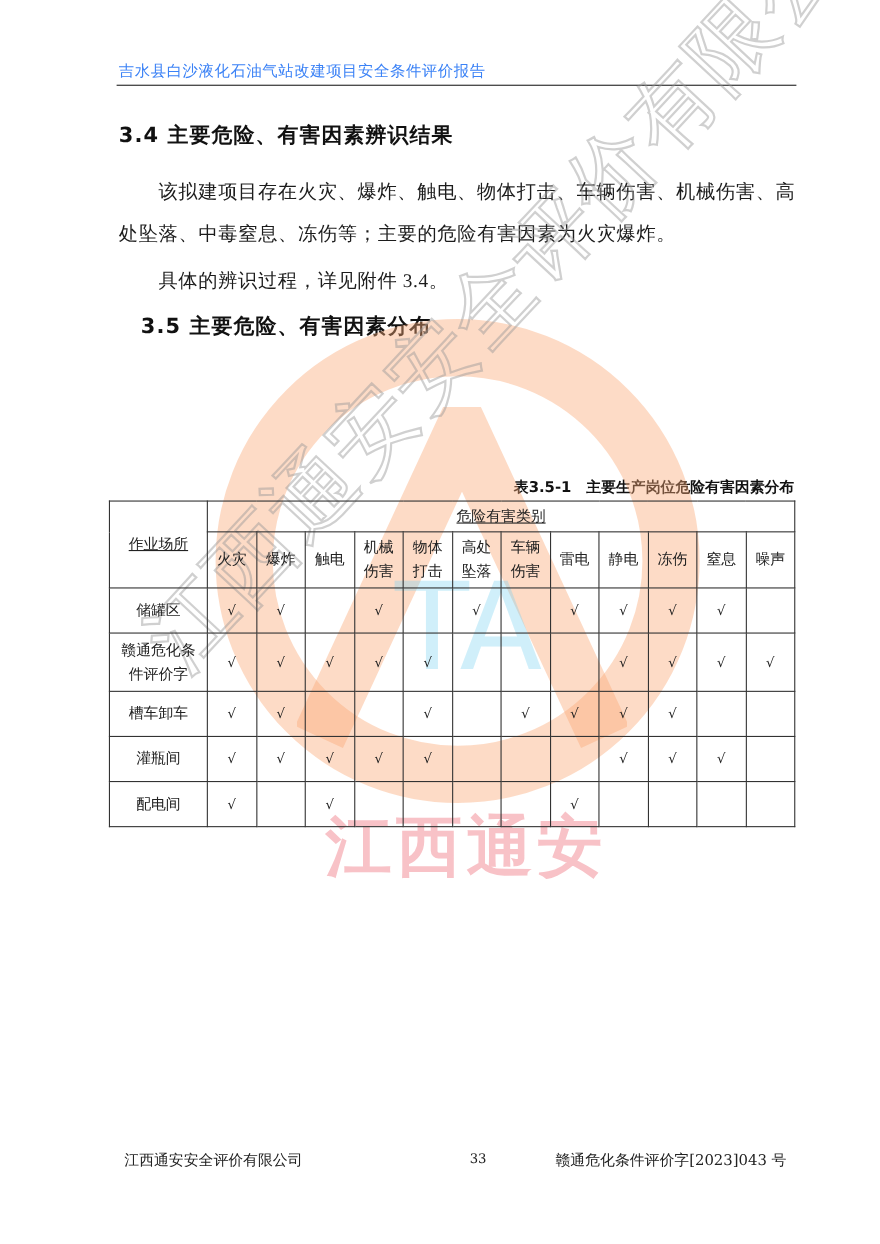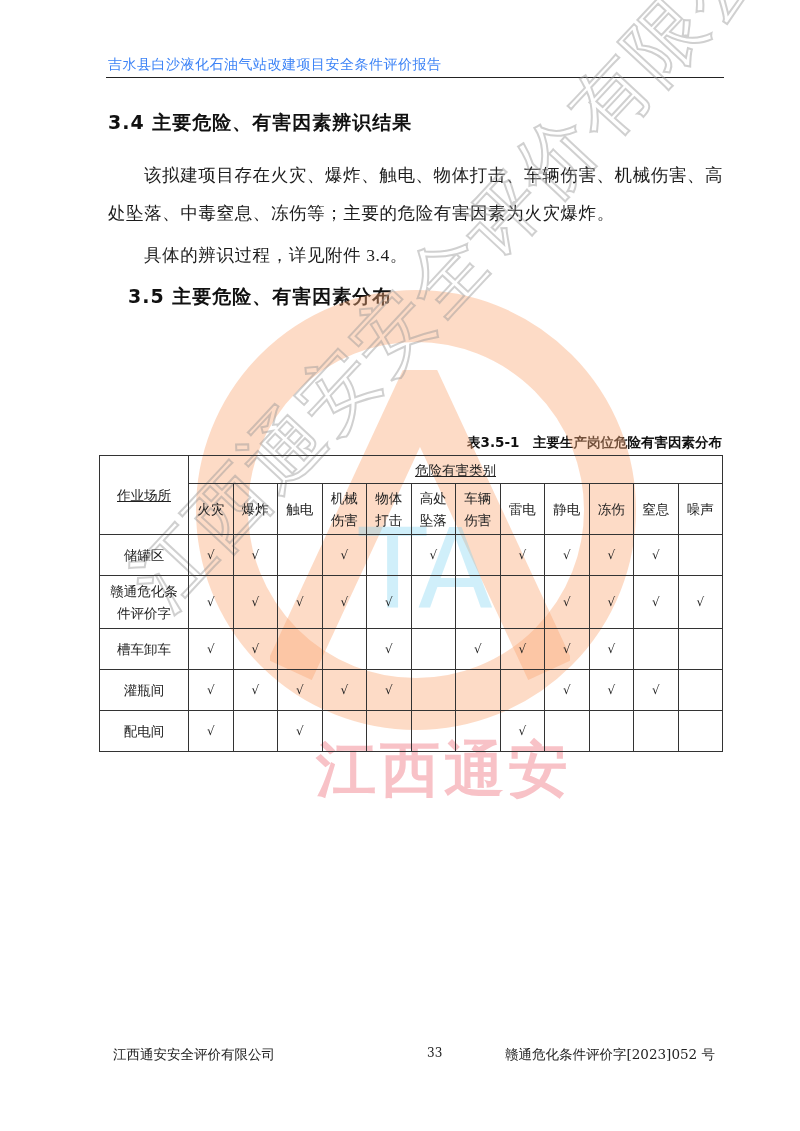--- a/index.html
+++ b/index.html
@@ -46,21 +46,21 @@
   .check { font-size: 12px; }
 
   
   .wm { position: absolute; pointer-events: none; z-index: 1; }
   .wm-circle {
     left: 196px; top: 290px; width: 440px; height: 440px; border-radius: 50%;
     border: 52px solid rgba(250, 170, 120, 0.42); box-sizing: border-box;
   }
   .wm-red-text {
     left: 296px; top: 730px; font-family: "DejaVu Sans", "Liberation Sans", sans-serif; font-weight: bold;
-    font-size: 60px; letter-spacing: 4px; color: rgba(240, 120, 130, 0.45); margin-left: 20px;
+    font-size: 60px; letter-spacing: 4px; color: rgba(240, 120, 130, 0.45);
   }
   .wm-grey-text {
     left: 110px; top: 560px; font-family: "DejaVu Sans", "Liberation Sans", sans-serif;
     font-size: 78px; letter-spacing: 2px; color: transparent;
     -webkit-text-stroke: 2px rgba(150,150,150,0.45);
     transform: rotate(-47deg); transform-origin: left top; white-space: nowrap;
   }
   .wm-ta {
     left: 359px; top: 520px; font-family: "DejaVu Sans", "Liberation Sans", sans-serif;
     font-size: 110px; color: rgba(120, 210, 240, 0.35); line-height: 100px;
@@ -207,14 +207,14 @@
         <td class="check"></td>
         <td class="check"></td>
         <td class="check"></td>
         <td class="check"></td>
       </tr>
     </tbody>
   </table>
 
   <div class="footer footer-left">江西通安安全评价有限公司</div>
   <div class="footer footer-center">33</div>
-  <div class="footer footer-right">赣通危化条件评价字[2023]052 号</div>
+  <div class="footer footer-right">赣通危化条件评价字[2023]043 号</div>
 </div>
 
 </body></html>

